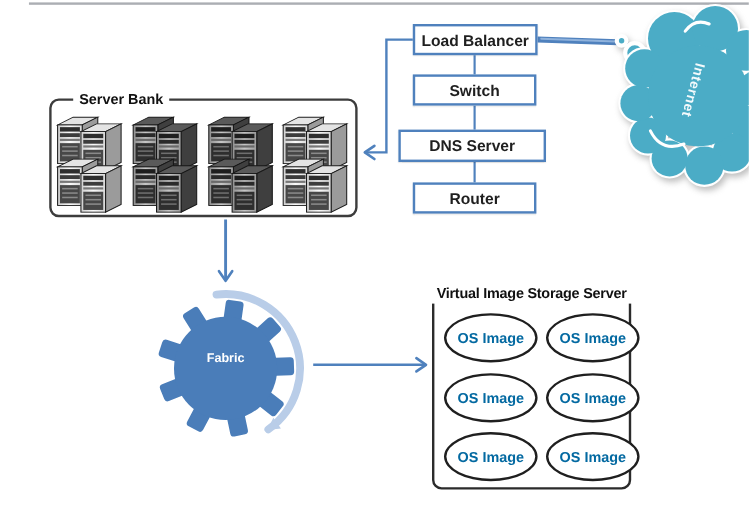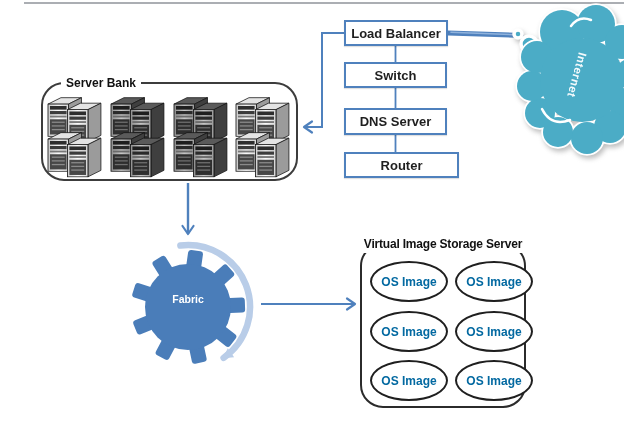--- a/index.html
+++ b/index.html
@@ -10,21 +10,21 @@
   #stage .layer{position:absolute;left:0;top:0;}
   
   .netbox{
     position:absolute;background:#ffffff;border:2px solid #4f81bd;
     display:flex;align-items:center;justify-content:center;
     font-size:13px;font-weight:700;color:#1f1f1f;box-sizing:border-box;
     box-shadow:0 1px 1px rgba(0,0,0,0.12);
   }
   
   .groupbox{
-    position:absolute;border-radius:23px;box-sizing:border-box;background:transparent;
+    position:absolute;border-radius:8px;box-sizing:border-box;background:transparent;
   }
   .groupbox .legend{
     position:absolute;top:-9px;background:#ffffff;padding:0 5px;
     font-size:12px;font-weight:700;color:#111;white-space:nowrap;line-height:17px;
   }
   #server-bank-box{left:17px;top:82px;width:257px;height:99px;border:2px solid #3c3c3c;}
   #server-bank-box .legend{left:18px;}
   #storage-box{left:336px;top:243px;width:166px;height:165px;border:2px solid #2b2b2b;}
   #storage-box .legend{left:50%;transform:translateX(-50%);letter-spacing:-0.2px;}
   .os-ellipse{
@@ -179,24 +179,24 @@
     <use href="#clusD" xlink:href="#clusD" transform="translate(150,94) scale(1.08 0.92)"></use>
     <use href="#clusL" xlink:href="#clusL" transform="translate(212,94) scale(1.08 0.92)"></use>
   </svg>
 
   <div class="netbox" style="left:320px;top:20px;width:104px;height:26px;">
     <span>Load Balancer</span>
   </div>
   <div class="netbox" style="left:320px;top:62px;width:103px;height:26px;">
     <span>Switch</span>
   </div>
-  <div class="netbox" style="left:320px;top:108px;width:103px;height:27px;">
+  <div class="netbox" style="left:308px;top:108px;width:123px;height:27px;">
     <span>DNS Server</span>
   </div>
-  <div class="netbox" style="left:320px;top:152px;width:115px;height:26px;">
+  <div class="netbox" style="left:320px;top:152px;width:103px;height:26px;">
     <span>Router</span>
   </div>
 
   <div id="internet-label">Internet</div>
 
   <div id="server-bank-box" class="groupbox">
     <span class="legend">Server Bank</span>
   </div>
 
   <div id="fabric-label">

